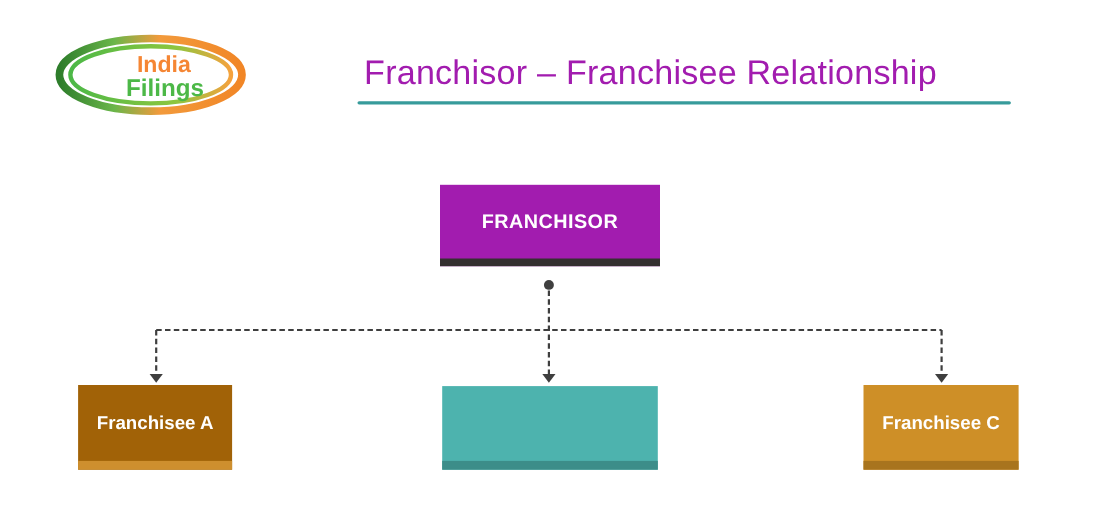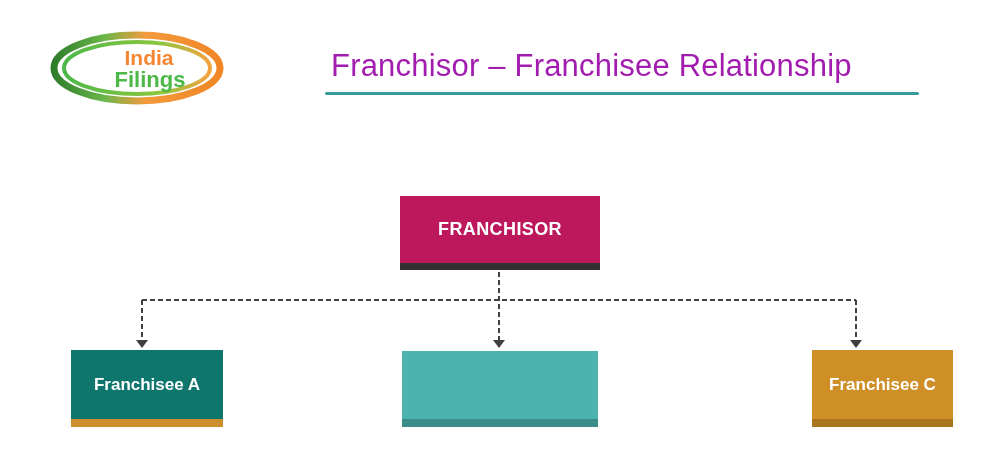--- a/index.html
+++ b/index.html
@@ -60,34 +60,34 @@
     align-items: center;
     justify-content: center;
   }
   .node .node-edge {
     position: absolute;
     left: 0; right: 0; bottom: 0;
     height: 8px;
   }
 
   #node-root { left: 400px; top: 168px; width: 200px; height: 74px;
-               background: #be185d; font-size: 18px; letter-spacing: 0.4px; margin-top: 28px; }
+               background: #a21caf; font-size: 18px; letter-spacing: 0.4px; }
   #node-root .node-label { bottom: 7px; }
   #node-root .node-edge  { height: 7px; background: #343030; }
 
-  #node-a { left: 71px;  top: 350px; width: 152px; height: 77px;
-            background: #0f766e; font-size: 17px; }
+  #node-a { left: 71px;  top: 350px; width: 140px; height: 77px;
+            background: #a16207; font-size: 17px; }
   #node-a .node-edge { background: #ce8f2e; }
 
   #node-b { left: 402px; top: 351px; width: 196px; height: 76px;
             background: #4db3ae; font-size: 17px; }
   #node-b .node-edge { background: #3c8d89; }
 
   #node-c { left: 785px; top: 350px; width: 141px; height: 77px;
-            background: #ce8f27; font-size: 17px; margin-left: 27px; }
+            background: #ce8f27; font-size: 17px; }
   #node-c .node-edge { background: #a8741e; }
 
   
   #connectors {
     position: absolute;
     left: 0; top: 0;
     width: 1000px;
     height: 471px;
     pointer-events: none;
   }

